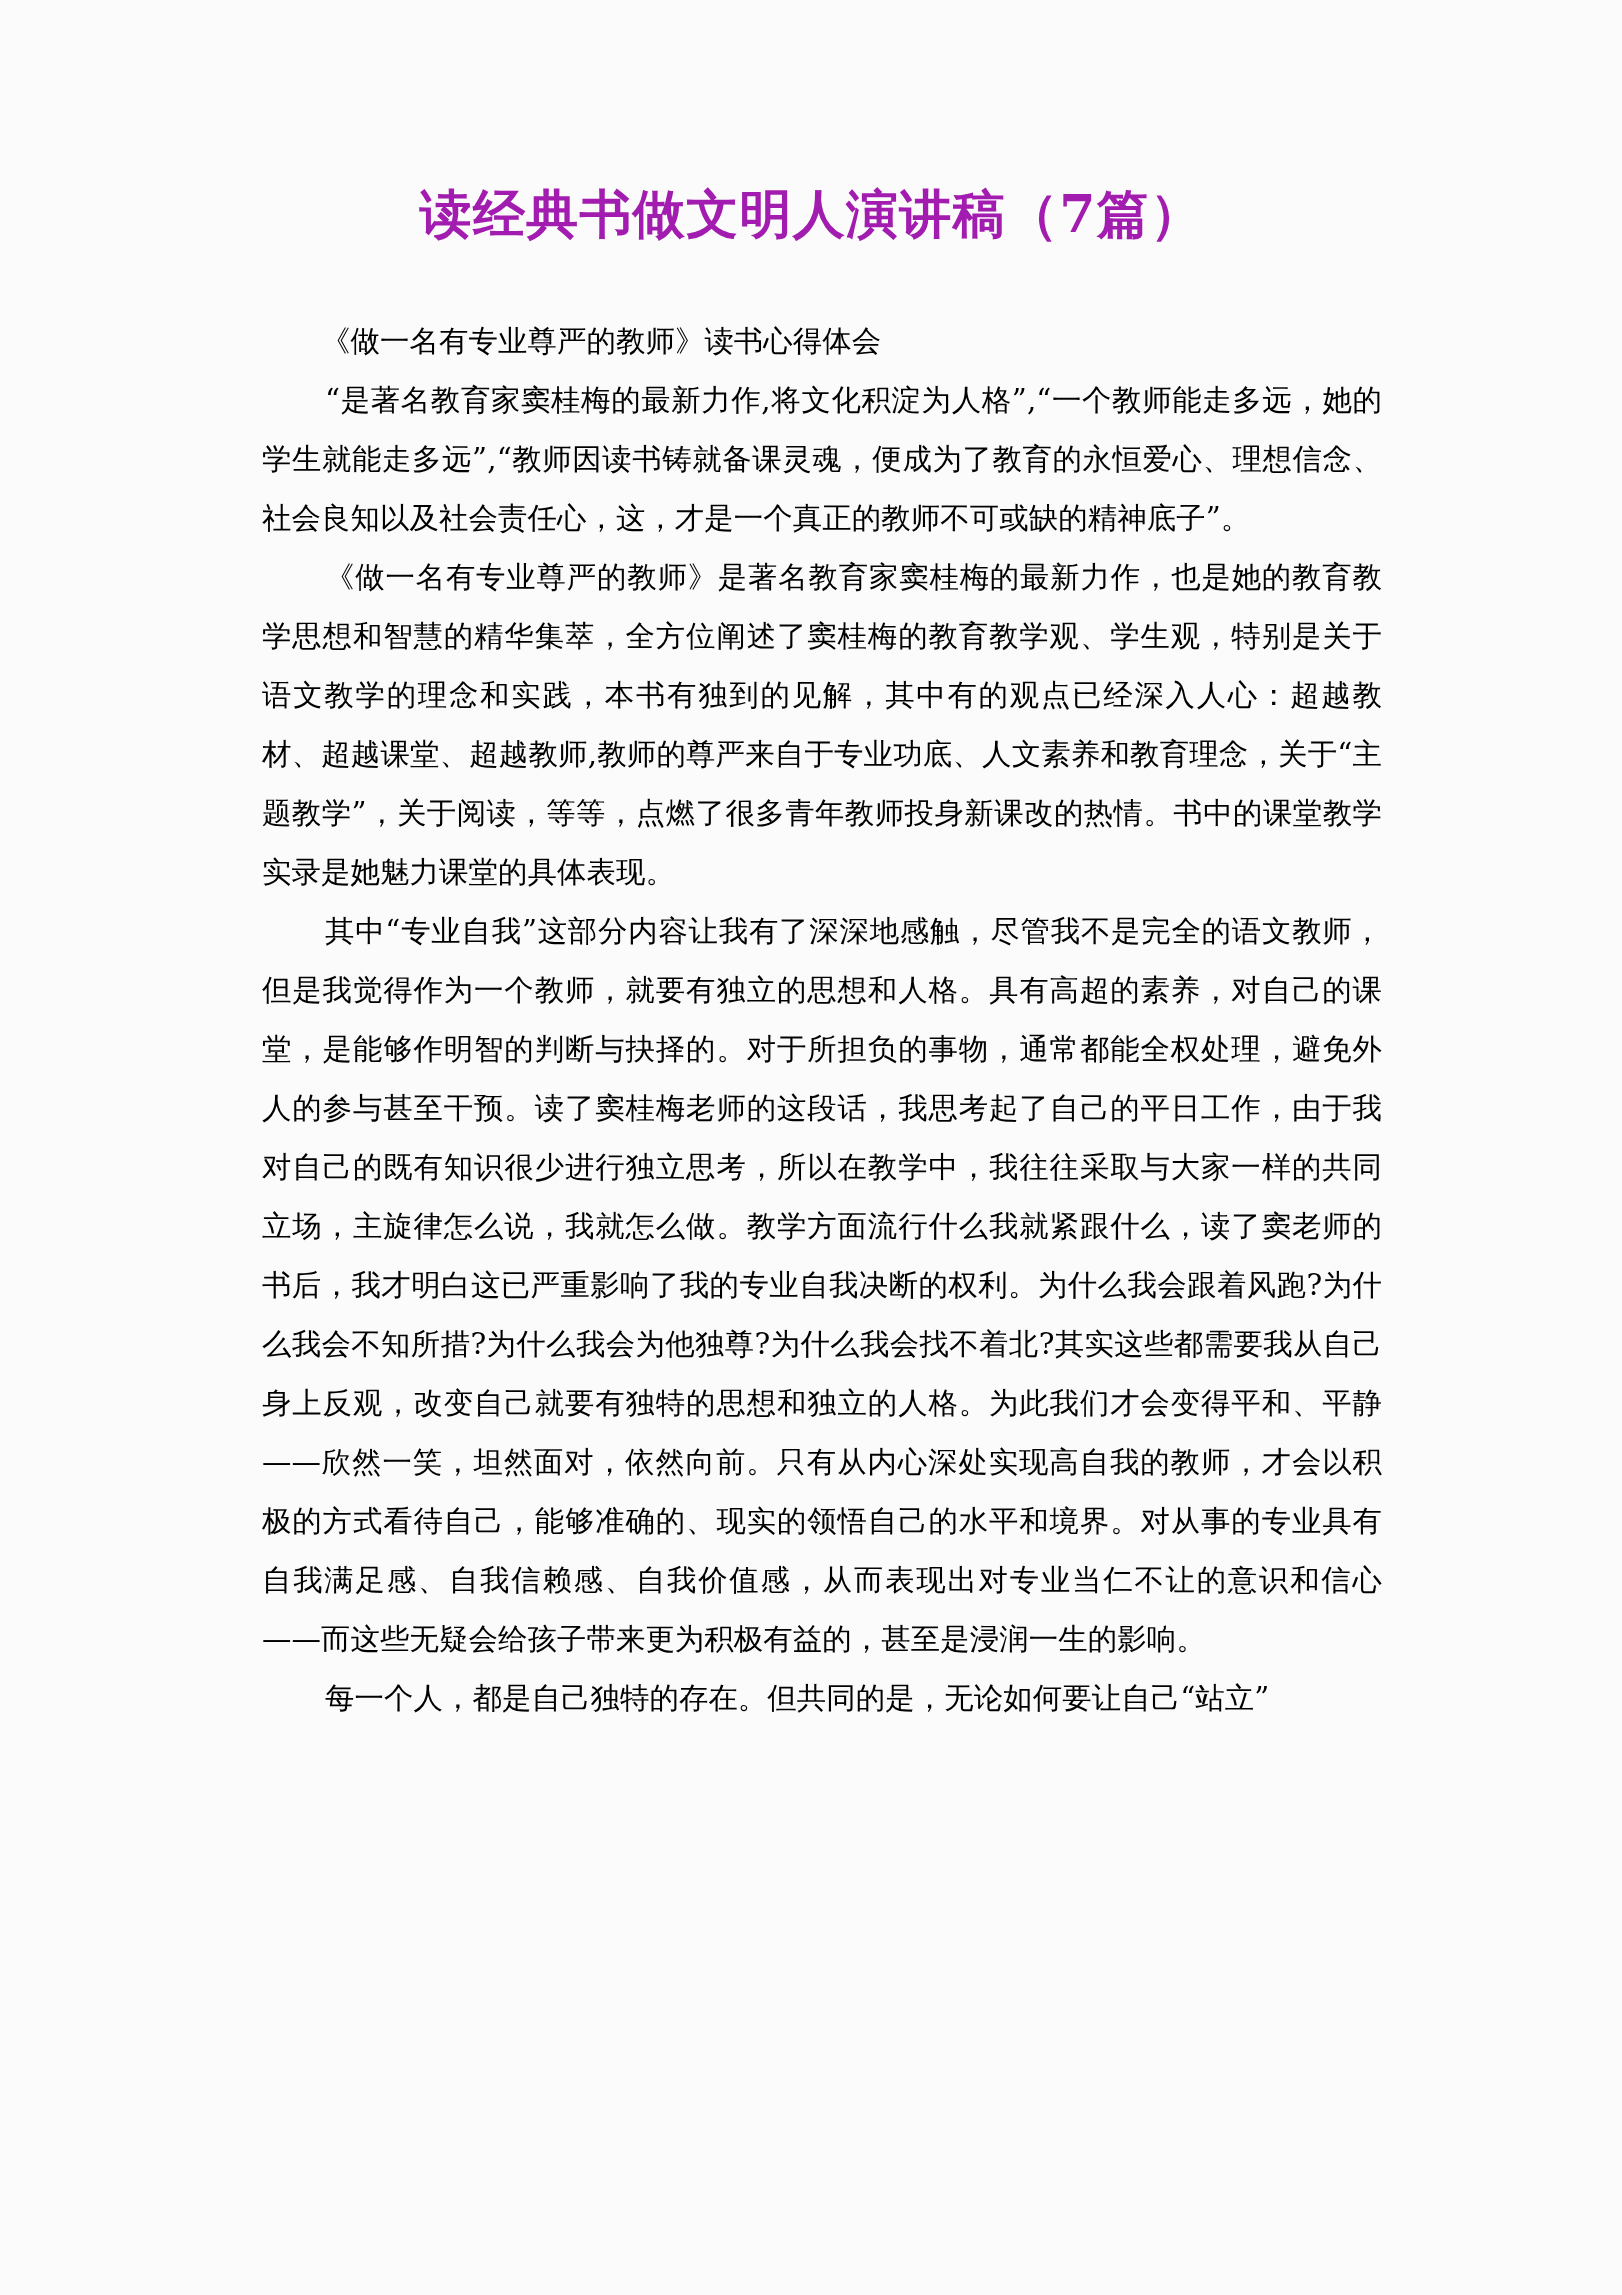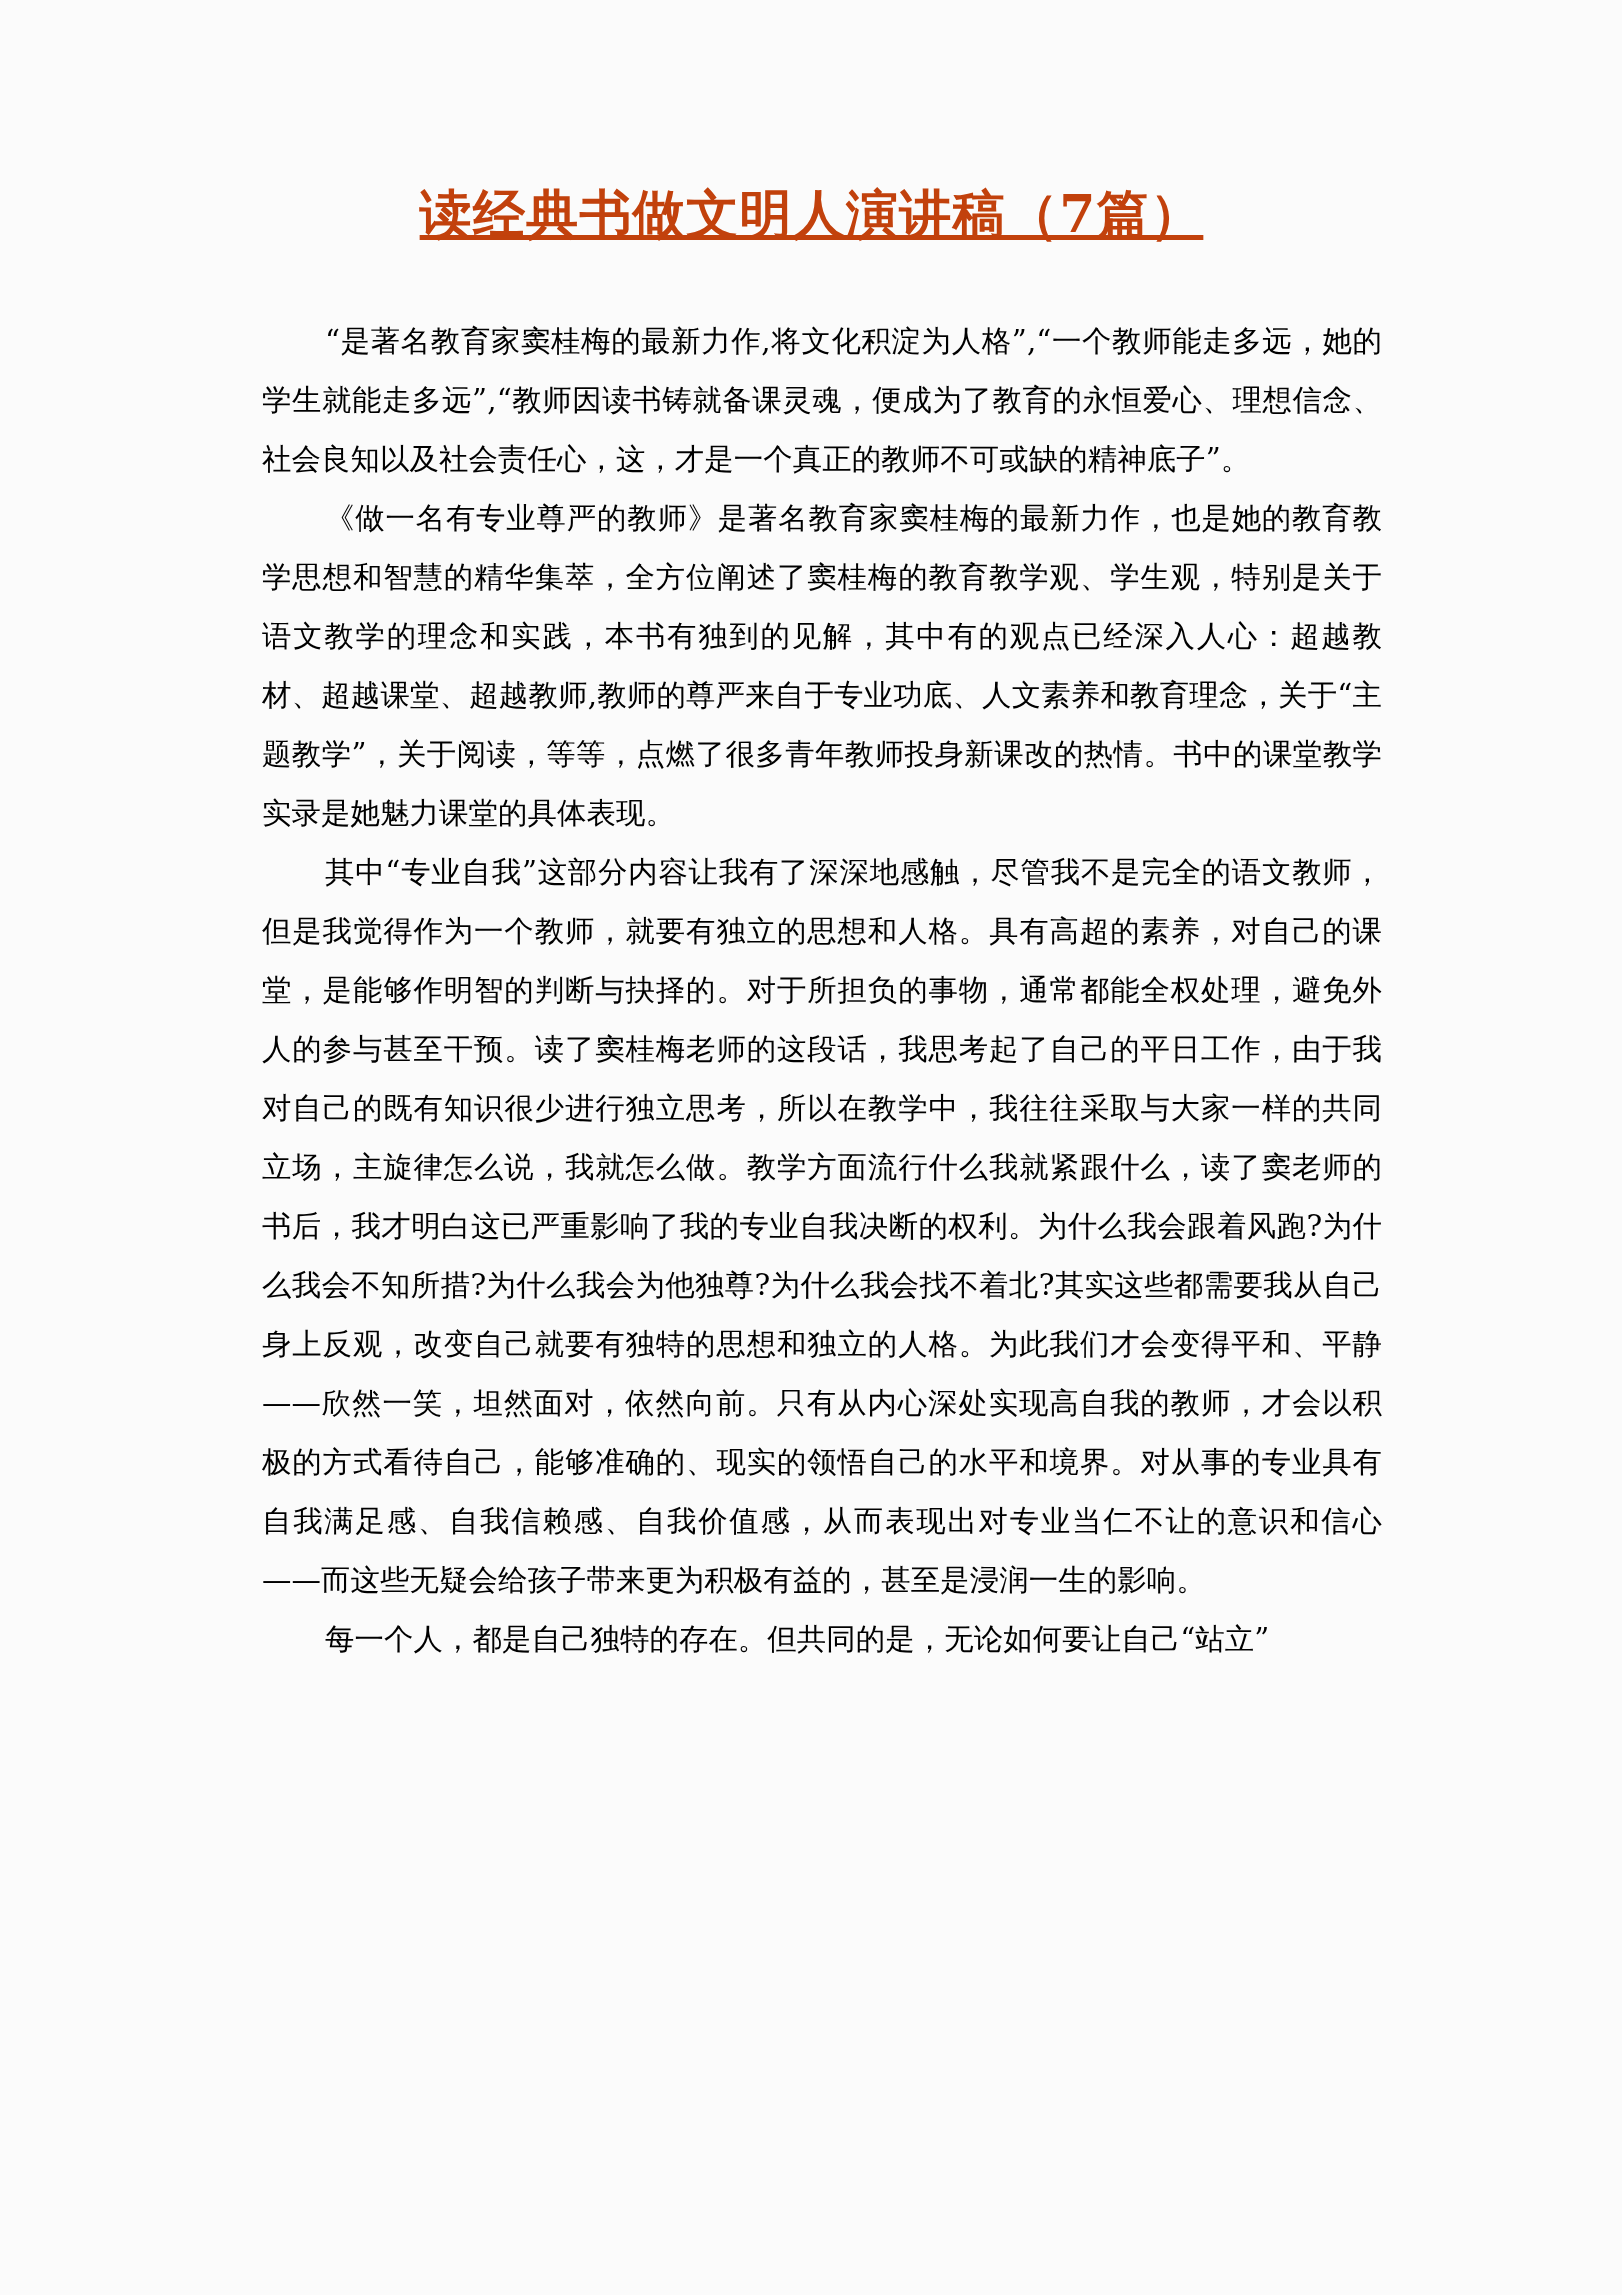--- a/index.html
+++ b/index.html
@@ -22,24 +22,23 @@
   
   .doc-title {
     position: absolute;
     left: 0;
     top: 181px;
     width: 1623px;
     text-align: center;
     font-size: 52px;
     font-weight: bold;
     letter-spacing: 1.3px;
-    color: #c2410c;
+    color: #a21caf;
     line-height: 1.25;
     white-space: nowrap;
-    text-decoration: underline;
   }
   
   .body-col {
     position: absolute;
     left: 262px;
     top: 308px;
     width: 1120px;
   }
   .sec-head {
     font-size: 29px;
@@ -70,20 +69,21 @@
 
 <div class="page">
 
   <div class="doc-title">读经典书做文明人演讲稿（7篇）</div>
 
   <div class="body-col">
 
 
     <div class="gap-sm"></div>
 
+    <p class="para tight">《做一名有专业尊严的教师》读书心得体会</p>
 
     <p class="para">“是著名教育家窦桂梅的最新力作,将文化积淀为人格”,“一个教师能走多远，她的学生就能走多远”,“教师因读书铸就备课灵魂，便成为了教育的永恒爱心、理想信念、社会良知以及社会责任心，这，才是一个真正的教师不可或缺的精神底子”。</p>
 
     <p class="para">《做一名有专业尊严的教师》是著名教育家窦桂梅的最新力作，也是她的教育教学思想和智慧的精华集萃，全方位阐述了窦桂梅的教育教学观、学生观，特别是关于语文教学的理念和实践，本书有独到的见解，其中有的观点已经深入人心：超越教材、超越课堂、超越教师,教师的尊严来自于专业功底、人文素养和教育理念，关于“主题教学”，关于阅读，等等，点燃了很多青年教师投身新课改的热情。书中的课堂教学实录是她魅力课堂的具体表现。</p>
 
     <p class="para">其中“专业自我”这部分内容让我有了深深地感触，尽管我不是完全的语文教师，但是我觉得作为一个教师，就要有独立的思想和人格。具有高超的素养，对自己的课堂，是能够作明智的判断与抉择的。对于所担负的事物，通常都能全权处理，避免外人的参与甚至干预。读了窦桂梅老师的这段话，我思考起了自己的平日工作，由于我对自己的既有知识很少进行独立思考，所以在教学中，我往往采取与大家一样的共同立场，主旋律怎么说，我就怎么做。教学方面流行什么我就紧跟什么，读了窦老师的书后，我才明白这已严重影响了我的专业自我决断的权利。为什么我会跟着风跑?为什么我会不知所措?为什么我会为他独尊?为什么我会找不着北?其实这些都需要我从自己身上反观，改变自己就要有独特的思想和独立的人格。为此我们才会变得平和、平静——欣然一笑，坦然面对，依然向前。只有从内心深处实现高自我的教师，才会以积极的方式看待自己，能够准确的、现实的领悟自己的水平和境界。对从事的专业具有自我满足感、自我信赖感、自我价值感，从而表现出对专业当仁不让的意识和信心——而这些无疑会给孩子带来更为积极有益的，甚至是浸润一生的影响。</p>
 
     <p class="para">每一个人，都是自己独特的存在。但共同的是，无论如何要让自己“站立”</p>
 
   </div>

